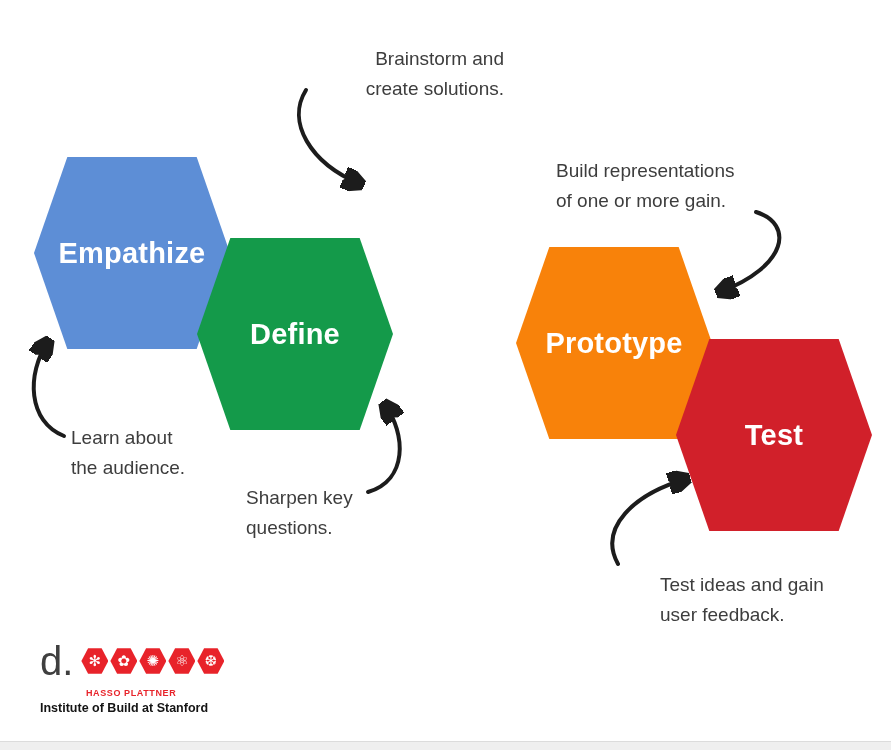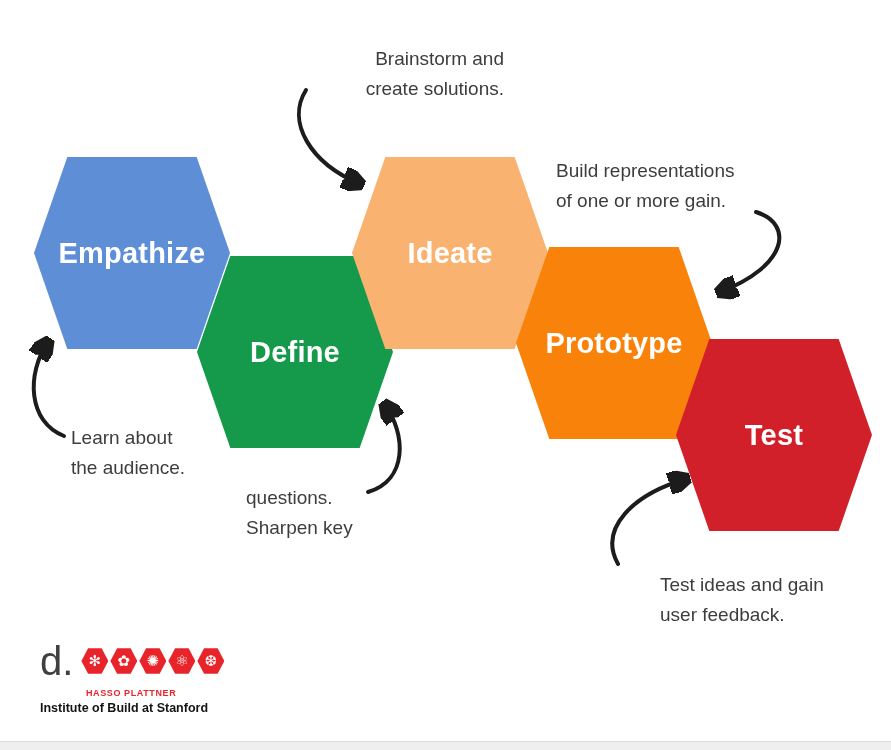--- a/index.html
+++ b/index.html
@@ -11,21 +11,21 @@
     font-family:"Liberation Sans","DejaVu Sans",sans-serif;
   }
   
   .hex{
     position:absolute;
     width:196px;height:192px;
     clip-path:polygon(17% 0%, 83% 0%, 100% 50%, 83% 100%, 17% 100%, 0% 50%);
     display:flex;align-items:center;justify-content:center;
   }
   .hex-empathize{left:34px;top:157px;}
-  .hex-define{left:197px;top:256px;}
+  .hex-define{left:197px;top:238px;}
   .hex-ideate{left:352px;top:157px;}
   .hex-prototype{left:516px;top:247px;}
   .hex-test{left:676px;top:339px;}
   .hex-label{
     color:#ffffff;
     font-weight:700;
     font-size:29px;
     letter-spacing:0.2px;
   }
   
@@ -93,23 +93,20 @@
 <body>
 
 <div class="stage">
 
   <div class="hex hex-empathize" style="background: rgb(93, 142, 214);">
     <span class="hex-label">Empathize</span>
   </div>
   <div class="hex hex-define" style="background: rgb(20, 154, 74);">
     <span class="hex-label">Define</span>
   </div>
-  <div class="hex hex-ideate" style="background: rgb(249, 178, 111);">
-    <span class="hex-label">Ideate</span>
-  </div>
   <div class="hex hex-prototype" style="background: rgb(248, 130, 10);">
     <span class="hex-label">Prototype</span>
   </div>
   <div class="hex hex-test" style="background: rgb(209, 32, 42);">
     <span class="hex-label">Test</span>
   </div>
 
   <svg class="arrows" width="891" height="750" viewBox="0 0 891 750">
     <defs>
       <marker id="ah" viewBox="0 0 10 10" refX="8" refY="5" markerWidth="5.5" markerHeight="5.5" orient="auto-start-reverse">
@@ -129,22 +126,22 @@
   </div>
   <div class="note note-build">
     <div>Build representations</div>
     <div>of one or more gain.</div>
   </div>
   <div class="note note-learn">
     <div>Learn about</div>
     <div>the audience.</div>
   </div>
   <div class="note note-sharpen">
+    <div>Sharpen key</div>
     <div>questions.</div>
-    <div>Sharpen key</div>
   </div>
   <div class="note note-test">
     <div>Test ideas and gain</div>
     <div>user feedback.</div>
   </div>
 
   <div class="logo">
     <div class="logo-row">
       <span class="dmark">d.</span>
       <span class="badge" style="background: rgb(232, 35, 42);">✻</span>

